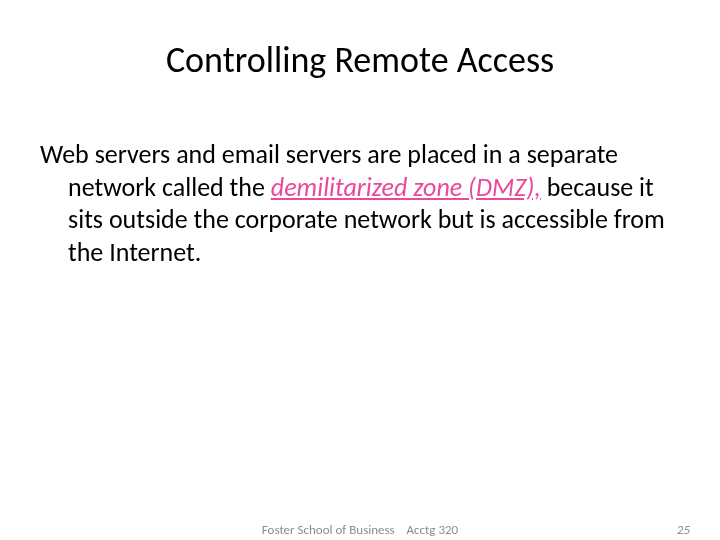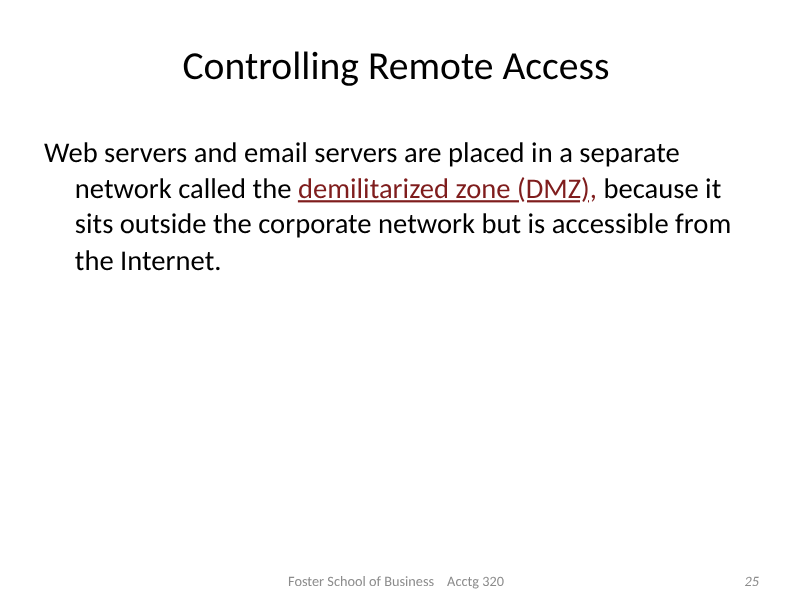--- a/index.html
+++ b/index.html
@@ -20,36 +20,37 @@
       height: 100%;
       padding: 30px 40px 40px 40px;
       position: relative;
     }
     .title {
       font-size: 36px;
       font-weight: 400;
       color: #000;
       text-align: center;
       margin-top: 8px;
-      margin-bottom: 40px;
+      margin-bottom: 56px;
     }
     .body-text {
       font-size: 26px;
       line-height: 1.25;
       color: #000;
       padding-left: 0;
       padding-right: 10px;
     }
     .body-text .indent {
       display: block;
       padding-left: 28px;
       text-indent: -28px;
     }
     .emphasis {
-      color: #7f1d1d;
+      font-style: italic;
+      color: #ec4899;
       text-decoration: underline;
     }
     .footer {
       position: absolute;
       bottom: 18px;
       left: 0;
       width: 100%;
       font-size: 13px;
       color: #8c8c8c;
     }

